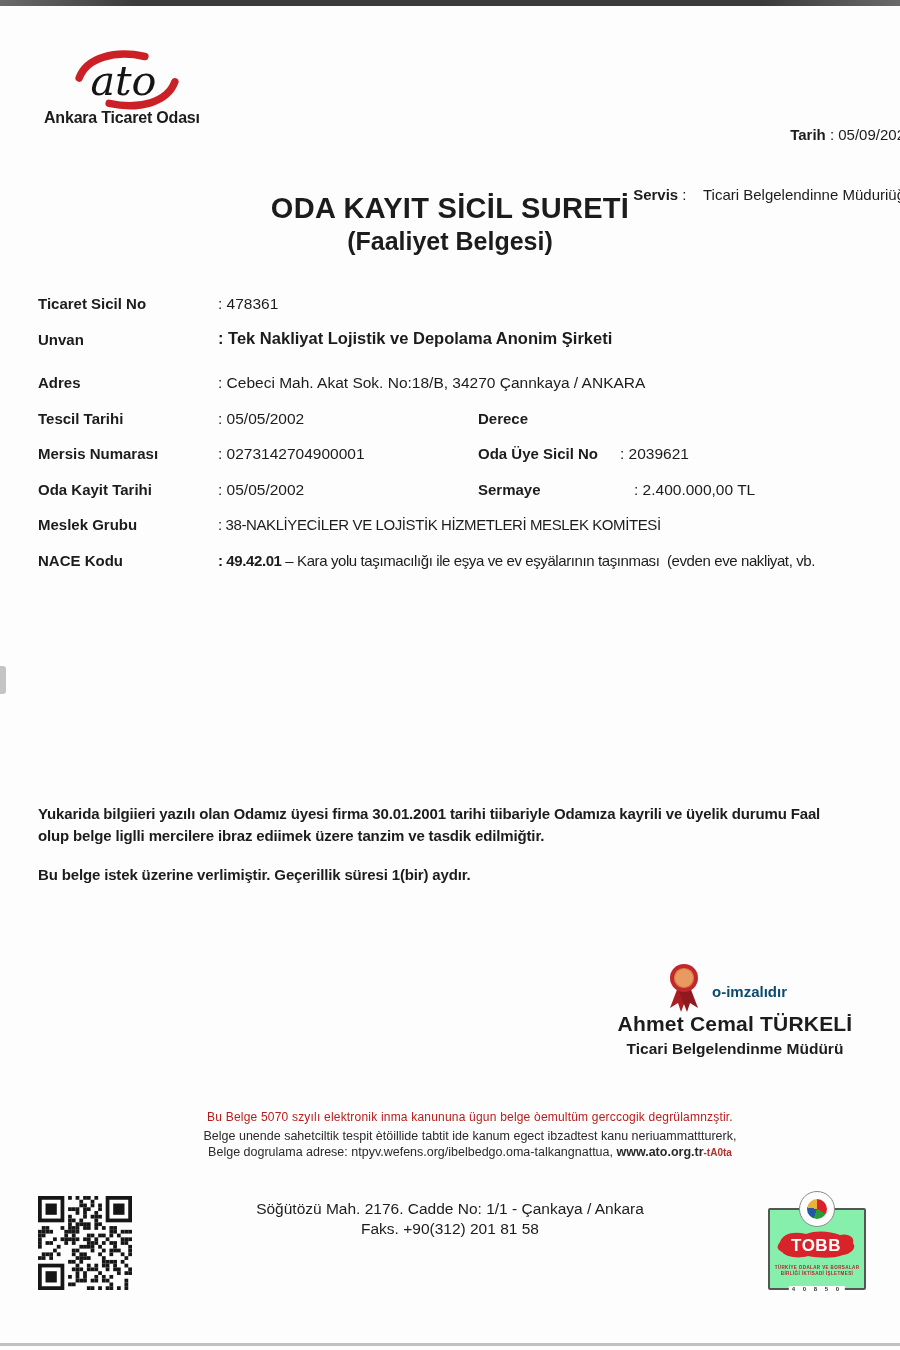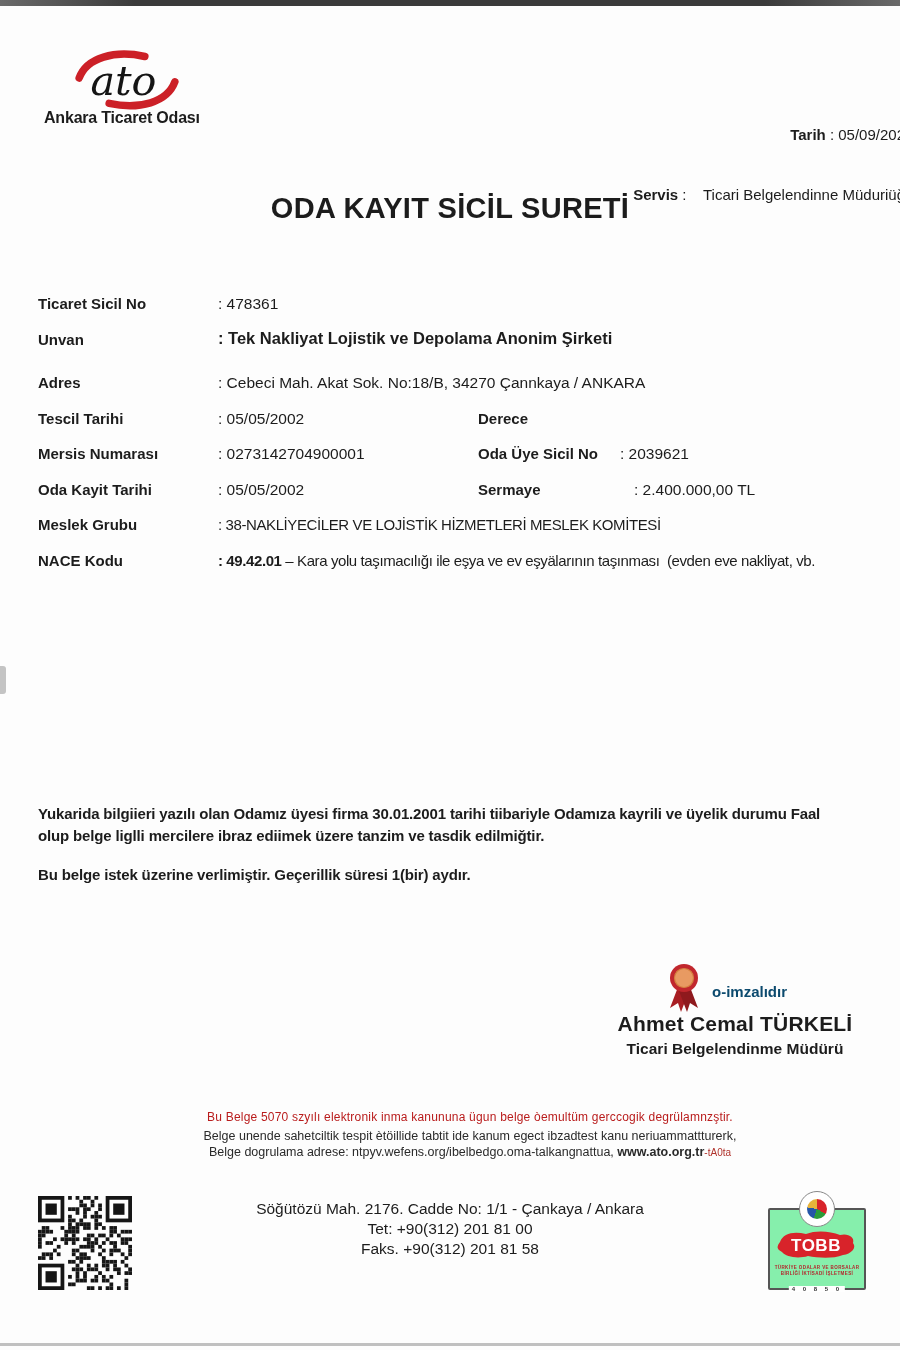--- a/index.html
+++ b/index.html
@@ -36,21 +36,21 @@
   .esign{top:983px;left:712px;color:#0c4a6e;font-size:15px;font-weight:bold;}
   .sig-block{top:1012px;left:606px;width:258px;text-align:center;}
   .sig-name{font-size:21px;font-weight:bold;letter-spacing:.2px;}
   .sig-title{font-size:15.5px;font-weight:bold;margin-top:4px;}
 
   .legal{top:1110px;left:40px;right:0;text-align:center;}
   .legal .l1{color:#b91c1c;font-size:12px;font-weight:normal;letter-spacing:.2px;}
   .legal .l2{margin-top:5px;font-size:12.5px;color:#2a2a2a;}
   .legal .l3{margin-top:2px;font-size:12.5px;color:#2a2a2a;}
   .legal .l3 .url{font-weight:bold;}
-  .legal .l3 .suffix{color:#b0322b;font-size:10px;font-weight:normal;}
+  .legal .l3 .suffix{color:#b0322b;font-size:10px;font-weight:bold;}
 
   .footer-text{top:1199px;left:0;right:0;text-align:center;font-size:15.5px;font-weight:normal;line-height:20px;}
   .qr{top:1196px;left:38px;width:94px;height:94px;}
   .qr svg rect{fill:#161616;}
 
   .tobb-box{top:1208px;left:768px;width:94px;height:78px;background:#86efac;border:2px solid #555;border-radius:2px;}
   .tobb-emblem{position:absolute;top:-19px;left:50%;transform:translateX(-50%);width:34px;height:34px;border-radius:50%;
                background:#fff;border:1px solid #888;display:flex;align-items:center;justify-content:center;}
   .tobb-emblem .core{width:20px;height:20px;border-radius:50%;
                background:conic-gradient(#d8232a 0 120deg,#2a9d3a 120deg 200deg,#2456a8 200deg 280deg,#e8b33a 280deg 360deg);}
@@ -76,20 +76,21 @@
   </div>
   <div class="abs org-name">Ankara Ticaret Odası</div>
 
   <div class="abs date-block">
     <div><span class="lbl">Tarih</span><span> : 05/09/202</span></div>
     <div><span class="lbl">Servis</span><span> :    Ticari Belgelendinne Müduriüğ</span></div>
   </div>
 
   <div class="abs doc-title">
     <div class="t1">ODA KAYIT SİCİL SURETİ</div>
+    <div class="t2">(Faaliyet Belgesi)</div>
   </div>
 
   <div class="abs flabel" style="top:295px">Ticaret Sicil No</div>
   <div class="abs fvalue" style="top:295px">: 478361</div>
 
   <div class="abs flabel" style="top:331px">Unvan</div>
   <div class="abs fvalue unvan-value" style="top:329px">: Tek Nakliyat Lojistik ve Depolama Anonim Şirketi</div>
 
   <div class="abs flabel" style="top:374px">Adres</div>
   <div class="abs fvalue" style="top:374px">: Cebeci Mah. Akat Sok. No:18/B, 34270 Çannkaya / ANKARA</div>
@@ -343,21 +344,20 @@
         <rect x="66.60000000000001" y="0" width="25.900000000000002" height="25.900000000000002"></rect>
         <rect x="70.3" y="3.7" width="18.5" height="18.5" style="fill:#fff"></rect>
         <rect x="74" y="7.4" width="11.100000000000001" height="11.100000000000001"></rect>
         <rect x="0" y="66.60000000000001" width="25.900000000000002" height="25.900000000000002"></rect>
         <rect x="3.7" y="70.3" width="18.5" height="18.5" style="fill:#fff"></rect>
         <rect x="7.4" y="74" width="11.100000000000001" height="11.100000000000001"></rect>
       </svg></div>
 
   <div class="abs footer-text">
     <div>Söğütözü Mah. 2176. Cadde No: 1/1 - Çankaya / Ankara</div>
-    <div>Tet: +90(312) 201 81 00</div>
     <div>Faks. +90(312) 201 81 58</div>
   </div>
 
   <div class="abs tobb-box">
     <div class="tobb-emblem">
         <div class="core"></div>
       </div>
     <div class="tobb-map">
       <svg width="84" height="36" viewBox="0 0 84 36">
         <path d="M6 15 C9 6 20 4 32 7 C42 3 56 4 66 8 C74 6 81 10 79 16 C83 21 77 27 69 28 C59 32 44 31 34 29 C24 32 12 30 8 25 C2 22 3 19 6 15 Z" fill="#d8232a"></path>

